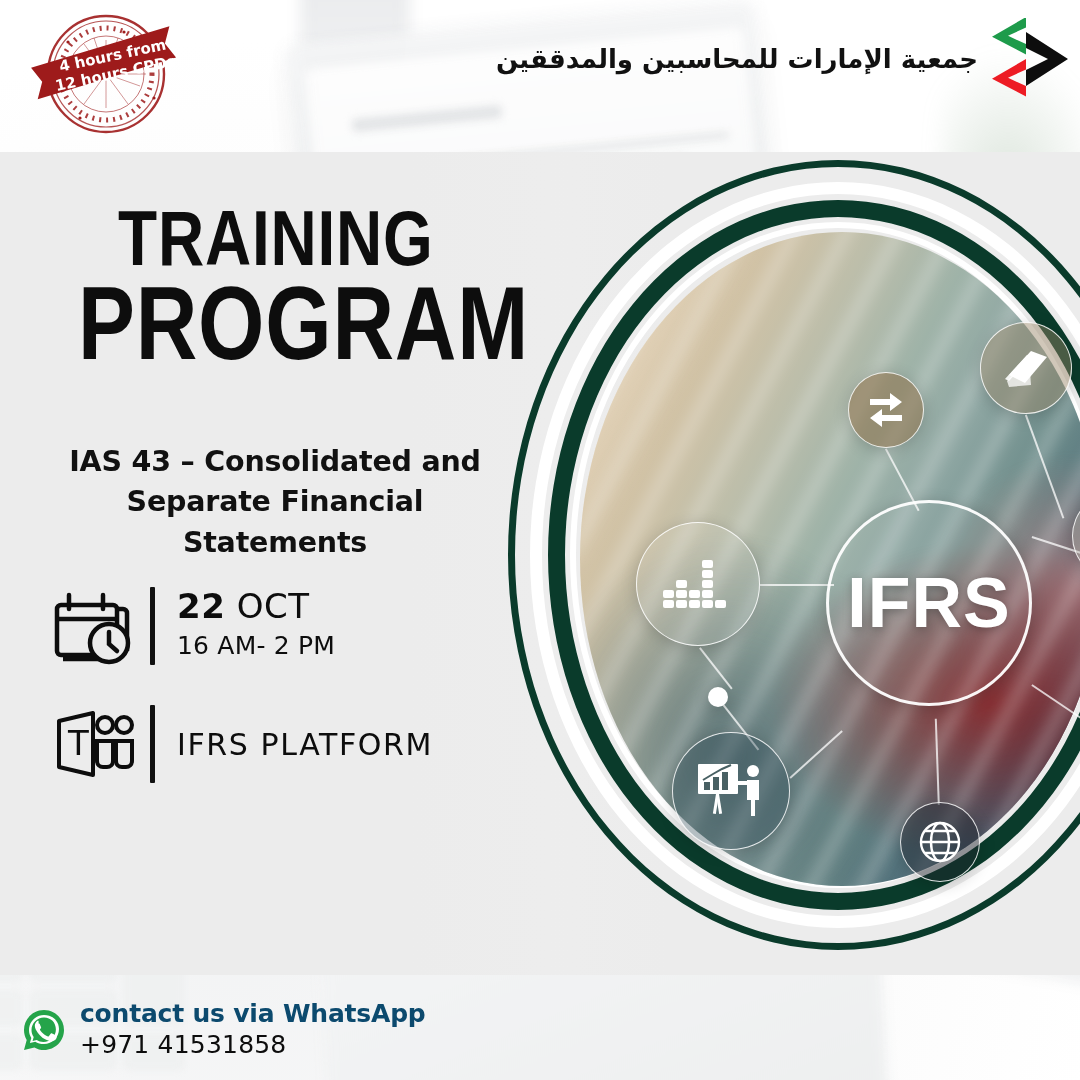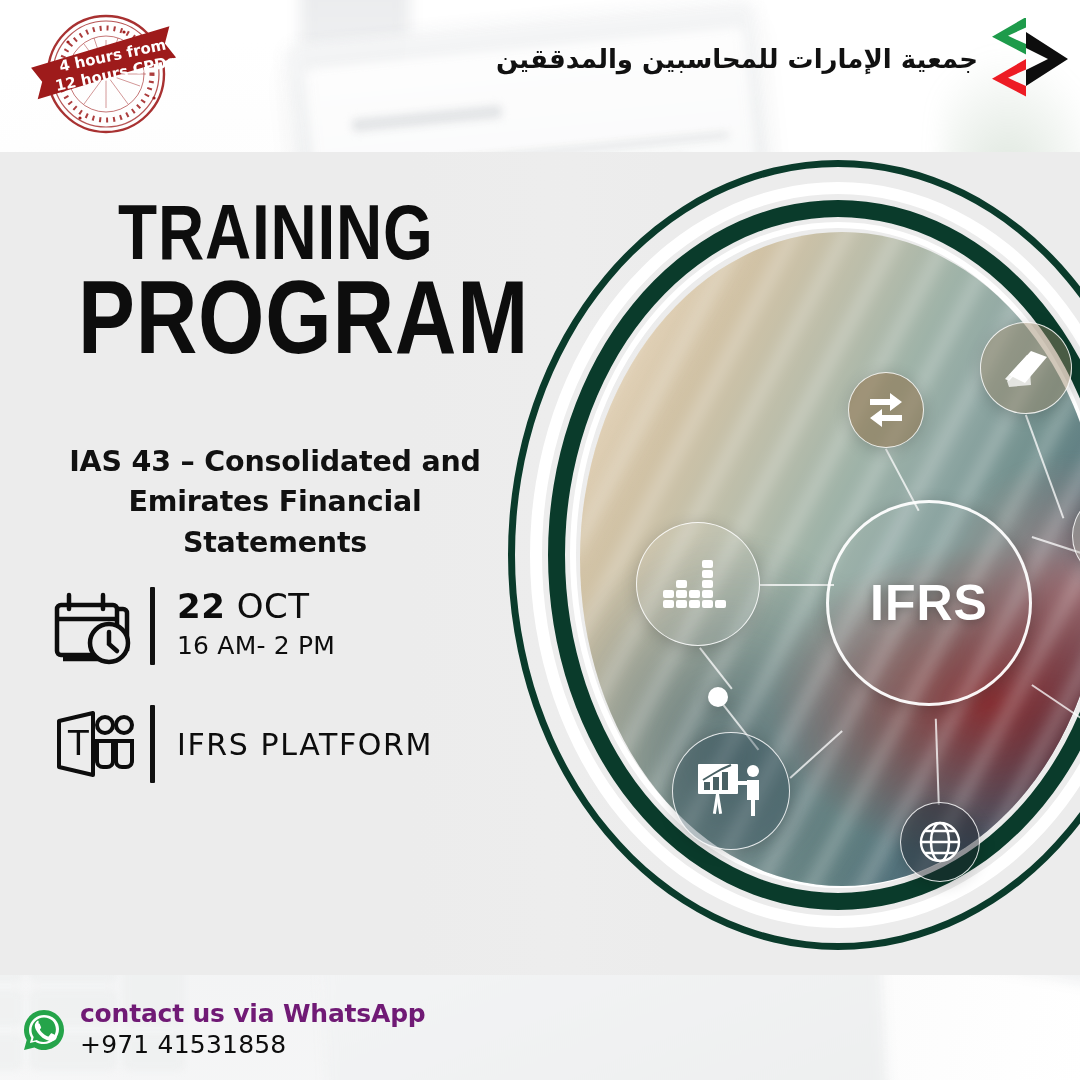--- a/index.html
+++ b/index.html
@@ -130,21 +130,21 @@
     border:1.6px solid rgba(255,255,255,.85);
     display:flex;align-items:center;justify-content:center;
     color:#fff;
     background:rgba(255,255,255,.07);
     box-shadow:0 3px 16px rgba(0,0,0,.18);
   }
   .node svg{display:block;}
   .node-center{
     width:206px;height:206px;left:246px;top:268px;
     border:3px solid rgba(255,255,255,.95);
-    font-size:50px;font-weight:bold;letter-spacing:1px;
+    font-size:70px;font-weight:bold;letter-spacing:1px;
     font-family:"Liberation Sans", sans-serif;
     text-shadow:0 2px 10px rgba(0,0,0,.28);
     background:rgba(255,255,255,.04);
   }
   .node-bars{width:124px;height:124px;left:56px;top:290px;}
   .node-arrows{width:76px;height:76px;left:268px;top:140px;background:rgba(140,110,70,.55);}
   .node-book{width:92px;height:92px;left:400px;top:90px;background:rgba(150,130,100,.45);}
   .node-refresh{width:88px;height:88px;left:492px;top:260px;background:rgba(180,180,170,.35);}
   .node-present{width:118px;height:118px;left:92px;top:500px;background:rgba(40,70,80,.35);}
   .node-globe{width:80px;height:80px;left:320px;top:570px;background:rgba(30,35,45,.45);}
@@ -163,21 +163,21 @@
     white-space:nowrap;
   }
   .logo-en{
     font-family:"Liberation Sans", sans-serif;
     font-size:14.5px;font-weight:bold;color:#1a1a1a;letter-spacing:.2px;
     margin-top:4px;white-space:nowrap;
   }
   .logo-mark{width:80px;height:82px;}
 
   
-  .headline{position:absolute;left:118px;top:197px;}
+  .headline{position:absolute;left:118px;top:203px;}
   .h-training{
     font-family:"Liberation Sans Narrow","Liberation Sans", sans-serif;
     font-weight:bold;font-size:78px;line-height:.92;color:#0d0d0d;
     letter-spacing:1px;transform:scaleX(.82);transform-origin:left center;
   }
   .h-program{
     font-family:"Liberation Sans Narrow","Liberation Sans", sans-serif;
     font-weight:bold;font-size:104px;line-height:.9;color:#0d0d0d;
     letter-spacing:1px;transform:scaleX(.82);transform-origin:left center;
     margin-top:2px;margin-left:-40px;
@@ -210,21 +210,21 @@
   .row-text .single{
     font-family:"DejaVu Sans", sans-serif;
     font-size:30px;color:#0d0d0d;letter-spacing:1.6px;
   }
 
   
   .contact{position:absolute;left:22px;top:998px;display:flex;align-items:center;gap:14px;}
   .wa-icon{width:44px;height:44px;flex:none;}
   .contact-text .c1{
     font-family:"DejaVu Sans", sans-serif;
-    font-weight:bold;font-size:25px;color:#701a75;line-height:1.25;letter-spacing:-.2px;
+    font-weight:bold;font-size:25px;color:#0c4a6e;line-height:1.25;letter-spacing:-.2px;
   }
   .contact-text .c2{
     font-family:"DejaVu Sans", sans-serif;
     font-size:25px;color:#0d0d0d;line-height:1.3;letter-spacing:.2px;
   }
 </style>
 </head>
 <body>
 
 <div class="poster">
@@ -412,21 +412,21 @@
     </div>
   </div>
 
   <div class="headline">
     <div class="h-training">TRAINING</div>
     <div class="h-program">PROGRAM</div>
   </div>
 
   <div class="subtitle">
     <div>IAS 43 – Consolidated and</div>
-    <div>Emirates Financial Statements</div>
+    <div>Separate Financial Statements</div>
   </div>
 
   <div class="info">
 
     <div class="row">
       <div class="row-icon">
         <svg width="86" height="78" viewBox="0 0 86 78" fill="none" stroke="#0d0d0d" stroke-width="4.5">
           <path d="M10 18 h52 a4 4 0 0 1 4 4 v42 a4 4 0 0 1 -4 4 h-52 a4 4 0 0 1 -4 -4 v-42 a4 4 0 0 1 4 -4 z"></path>
           <path d="M66 22 h6 a4 4 0 0 1 4 4 v38"></path>
           <path d="M12 72 h46"></path>

